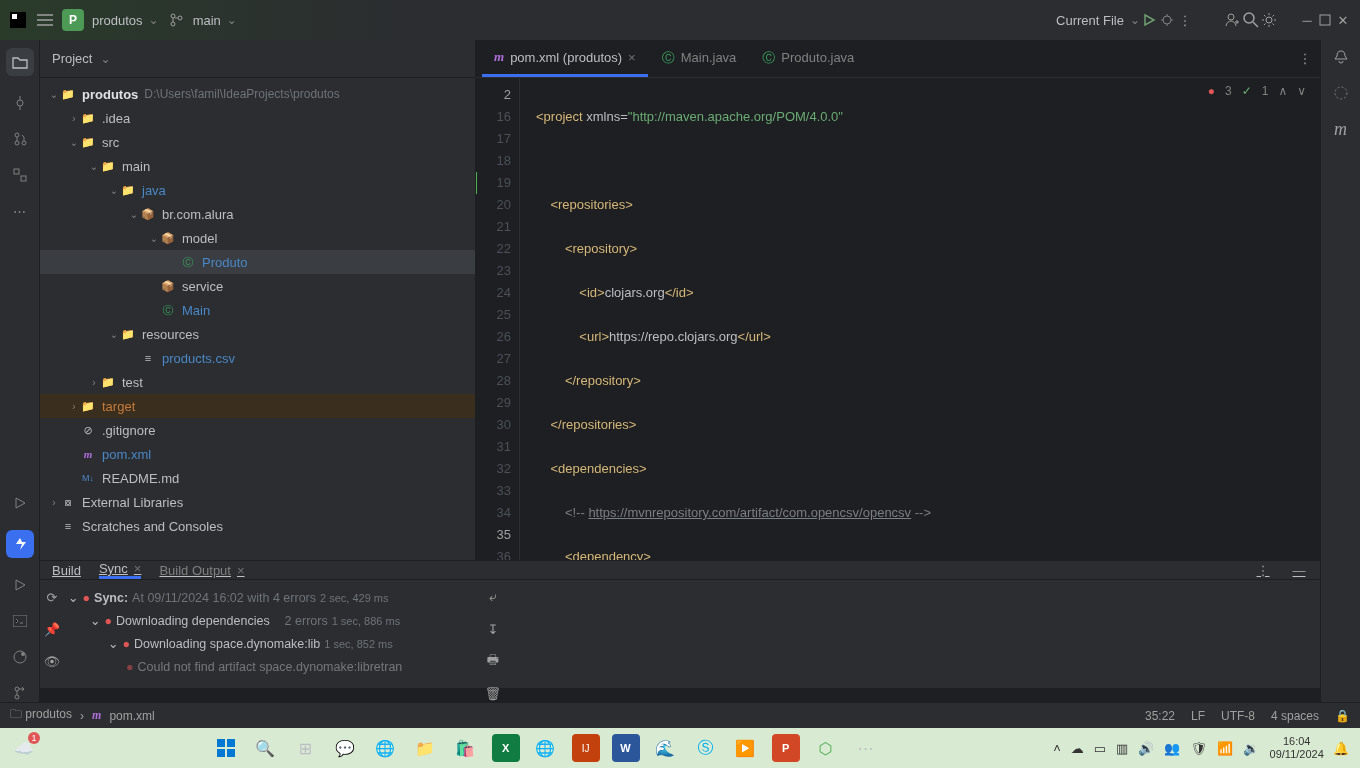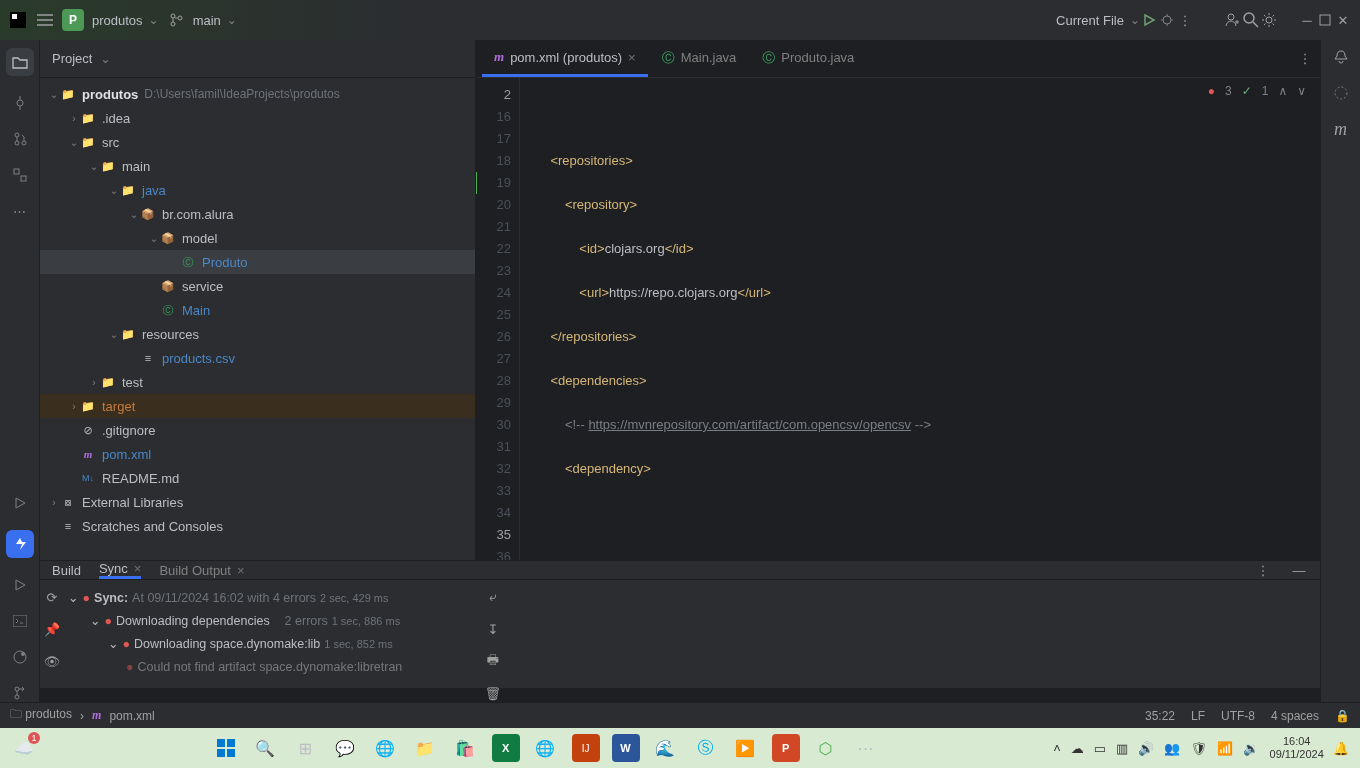--- a/index.html
+++ b/index.html
@@ -42,21 +42,21 @@
 .tag { color:#d5b778; }
 .attr { color:#bcbec4; }
 .str { color:#6aab73; }
 .txt { color:#bcbec4; }
 .cmt { color:#7a7e85; }
 .lnk { color:#7a7e85; text-decoration:underline; }
 .insp { position:absolute; top:6px; right:14px; display:flex; gap:10px; align-items:center; color:#808080; font-size:12px; }
 .insp .red { color:#e05555; }
 .insp .grn { color:#6aab73; }
 .bottom-panel { height:128px; background:#2b2d30; border-top:1px solid #1e1f22; display:flex; flex-direction:column; }
-.bp-tabs { height:36px; display:flex; align-items:center; padding:0 12px; gap:18px; border-bottom:1px solid #1e1f22; }
+.bp-tabs { height:36px; display:flex; align-items:center; padding:0 12px; gap:18px; border-bottom:1px solid #1e1f22;text-decoration:underline; }
 .bp-tab { color:#808080; height:100%; display:flex; align-items:center; gap:6px; }
 .bp-tab.active { color:#bcbec4; border-bottom:3px solid #3a6ff0; }
 .bp-body { flex:1; display:flex; }
 .bp-left { width:24px; display:flex; flex-direction:column; align-items:center; gap:14px; padding-top:8px; color:#808080; }
 .bp-tree { width:414px; padding:6px 4px; font-size:12.5px; overflow:hidden; }
 .bp-tree .row { display:flex; align-items:center; height:23px; white-space:nowrap; gap:4px; }
 .bp-tree .muted { color:#6f737a; }
 .bp-out { flex:1; padding:8px 10px; font-family:"JetBrains Mono","Consolas",monospace; color:#e05555; font-size:13px; white-space:nowrap; overflow:hidden; border-left:1px solid #1e1f22; position:relative; }
 .bp-out a { color:#5394ec; text-decoration:underline; }
 .bp-right-ic { width:30px; display:flex; flex-direction:column; align-items:center; gap:14px; padding-top:8px; color:#808080; }
@@ -382,25 +382,27 @@
           <div>29</div>
           <div>30</div>
           <div>31</div>
           <div>32</div>
           <div>33</div>
           <div>34</div>
           <div class="on">35</div>
           <div>36</div>
         </div>
         <div class="code">
+<div><span class="tag">&lt;project </span><span class="attr">xmlns</span><span class="txt">=</span><span class="str">"http://maven.apache.org/POM/4.0.0"</span></div>
 <div> </div>
 <div>    <span class="tag">&lt;repositories&gt;</span></div>
 <div>        <span class="tag">&lt;repository&gt;</span></div>
 <div>            <span class="tag">&lt;id&gt;</span><span class="txt">clojars.org</span><span class="tag">&lt;/id&gt;</span></div>
 <div>            <span class="tag">&lt;url&gt;</span><span class="txt">https://repo.clojars.org</span><span class="tag">&lt;/url&gt;</span></div>
+<div>        <span class="tag">&lt;/repository&gt;</span></div>
 <div>    <span class="tag">&lt;/repositories&gt;</span></div>
 <div>    <span class="tag">&lt;dependencies&gt;</span></div>
 <div>        <span class="cmt">&lt;!-- </span><span class="lnk">https://mvnrepository.com/artifact/com.opencsv/opencsv</span><span class="cmt"> --&gt;</span></div>
 <div>        <span class="tag">&lt;dependency&gt;</span></div>
 
 
 
 
 
 

